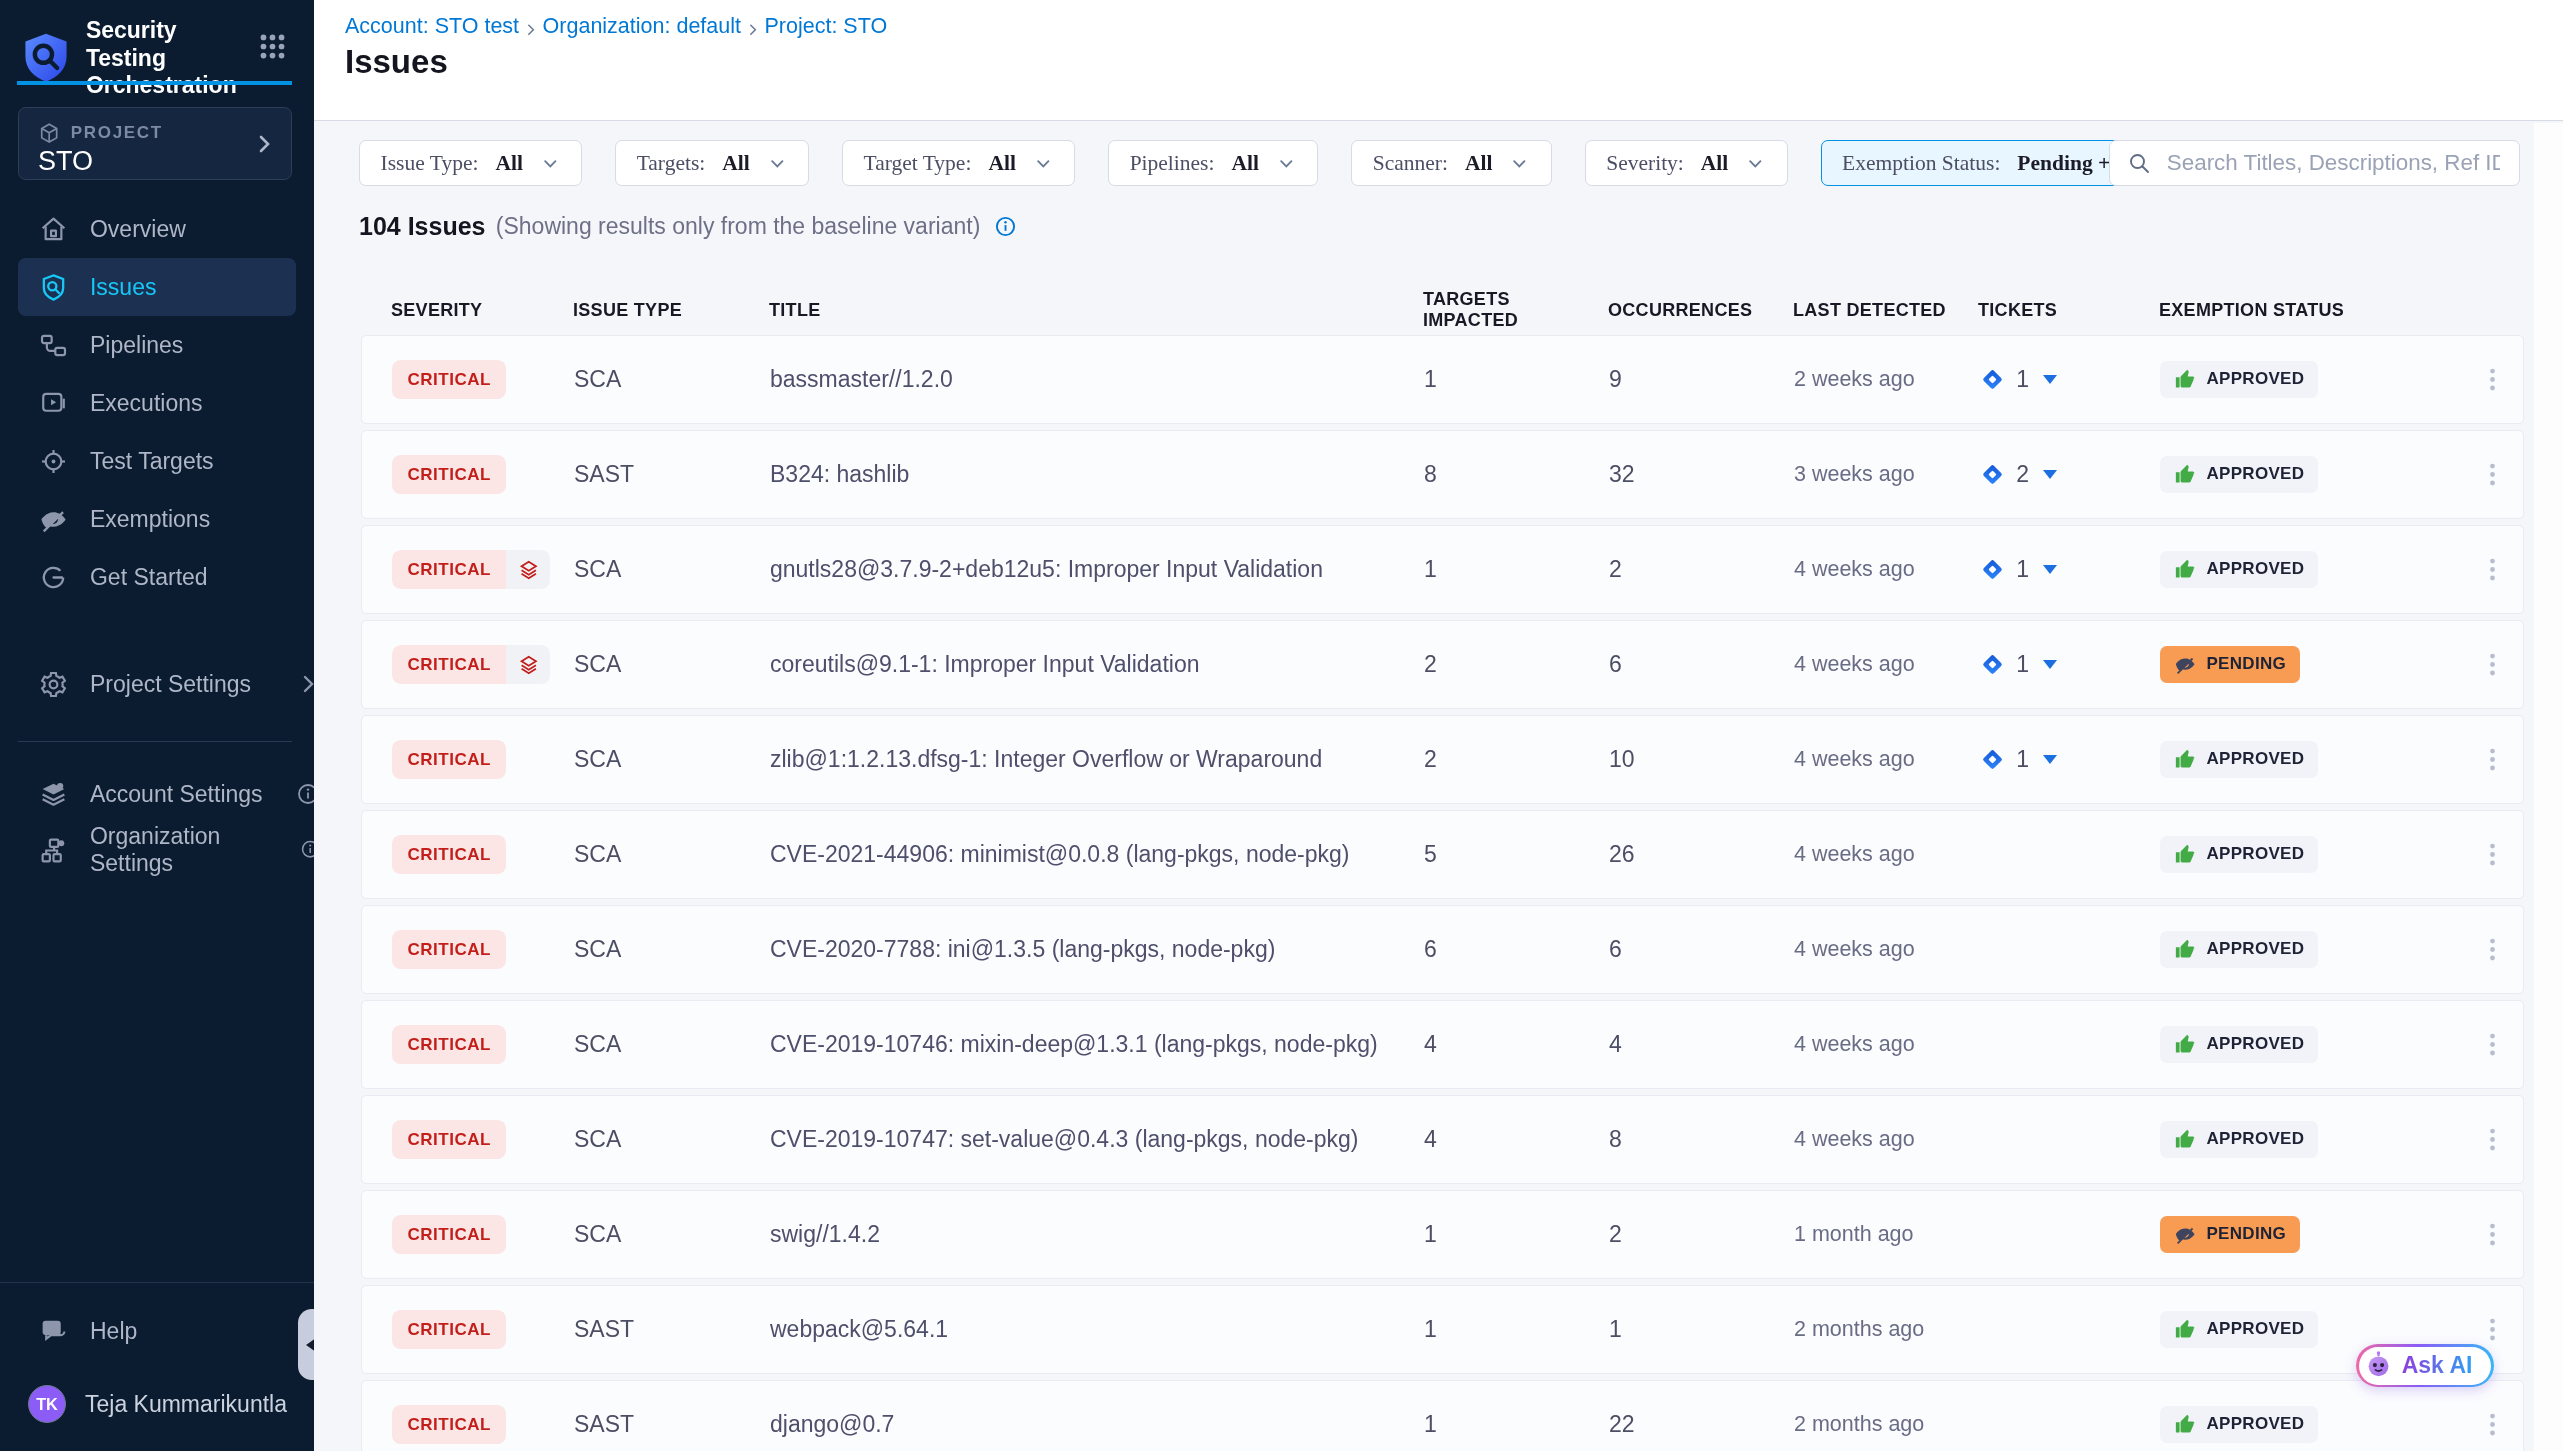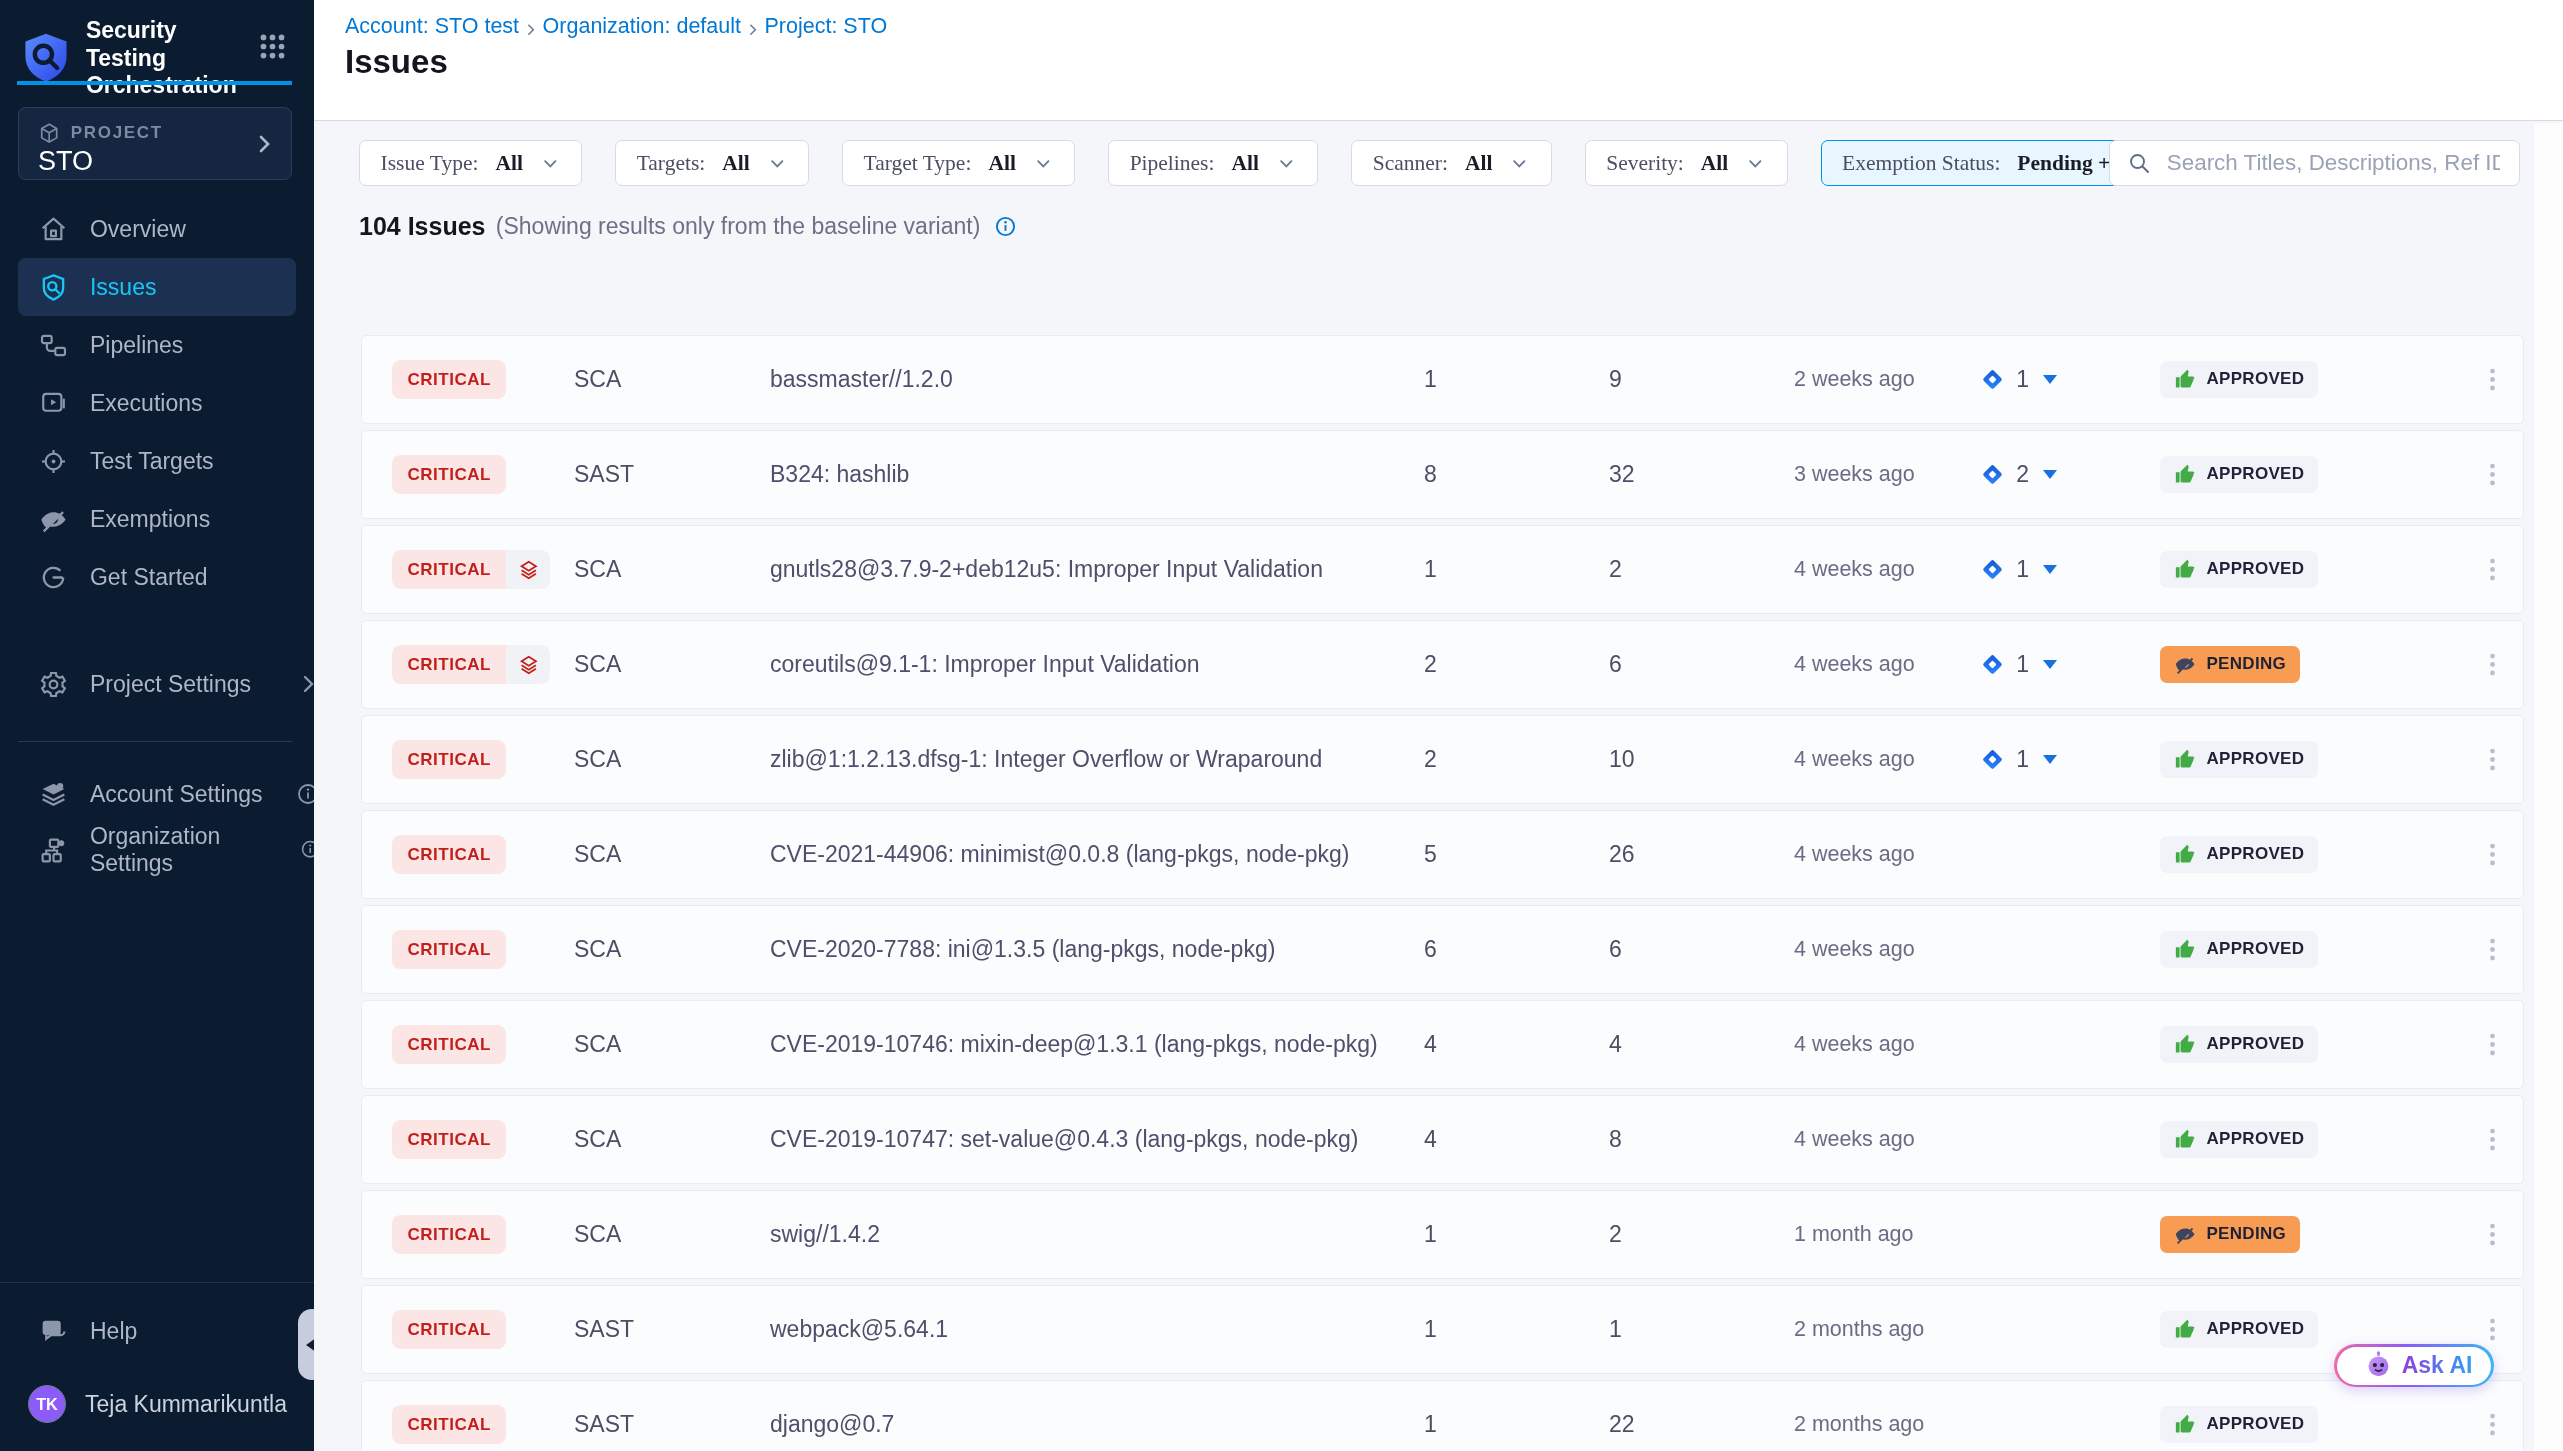--- a/index.html
+++ b/index.html
@@ -91,21 +91,21 @@
   .status-badge svg { width: 22.4px; height: 22.4px; }
   .status-APPROVED { background: #f2f3f9; }
   .status-PENDING { background: #f89c54; }
   .cell-status { display: flex; }
   .kebab { justify-self: center; width: 34px; height: 40px; display: flex; align-items: center; justify-content: center;
     color: #b7bdcf; cursor: pointer; }
   
   .ask-ai { position: absolute; right: 69px; top: 1344px; padding: 2.6px; border-radius: 22.4px;
     background: linear-gradient(90deg, #ef6aa5, #8b5cf6 45%, #38b6f8); cursor: pointer;
     box-shadow: 0 3.4px 12px rgba(120,80,220,.25); }
-  .ask-ai-inner { background: #ffffff; border-radius: 20px; height: 38px; display: flex; align-items: center; gap: 8.6px; padding: 0 19px 0 27px; }
+  .ask-ai-inner { background: #ffffff; border-radius: 20px; height: 38px; display: flex; align-items: center; gap: 8.6px; padding: 0 19px 0 5px; }
   .ask-ai-inner svg { width: 29px; height: 29px; }
   .ask-ai-label { font-size: 23px; font-weight: 700;
     background: linear-gradient(90deg, #8d3fe0, #2f9ff4); -webkit-background-clip: text; background-clip: text; color: transparent; }
 </style>
 </head>
 <body>
 
 <div class="app">
 
   <aside class="sidebar">
@@ -378,20 +378,31 @@
       <span class="note">(Showing results only from the baseline variant)</span>
       <span class="ii">
         <svg viewBox="0 0 24 24" fill="none" stroke="currentColor" stroke-width="2">
             <circle cx="12" cy="12" r="9"></circle>
             <line x1="12" y1="10.5" x2="12" y2="16.5"></line>
             <circle cx="12" cy="7.6" r="1.3" fill="currentColor" stroke="none"></circle>
           </svg>
       </span>
     </div>
 
+    <div class="thead grid-cols" id="thead">
+        <div>SEVERITY</div>
+        <div>ISSUE TYPE</div>
+        <div>TITLE</div>
+        <div>TARGETS IMPACTED</div>
+        <div>OCCURRENCES</div>
+        <div>LAST DETECTED</div>
+        <div>TICKETS</div>
+        <div>EXEMPTION STATUS</div>
+        <div></div>
+      </div>
     <div class="rows" id="rows">
         <div class="trow grid-cols">
           <div class="sev-wrap">
             <span class="sev-badge">CRITICAL</span>
           </div>
           <div class="cell-type">SCA</div>
           <div class="cell-title">bassmaster//1.2.0</div>
           <div class="cell-num">1</div>
           <div class="cell-num">9</div>
           <div class="cell-last">2 weeks ago</div>

